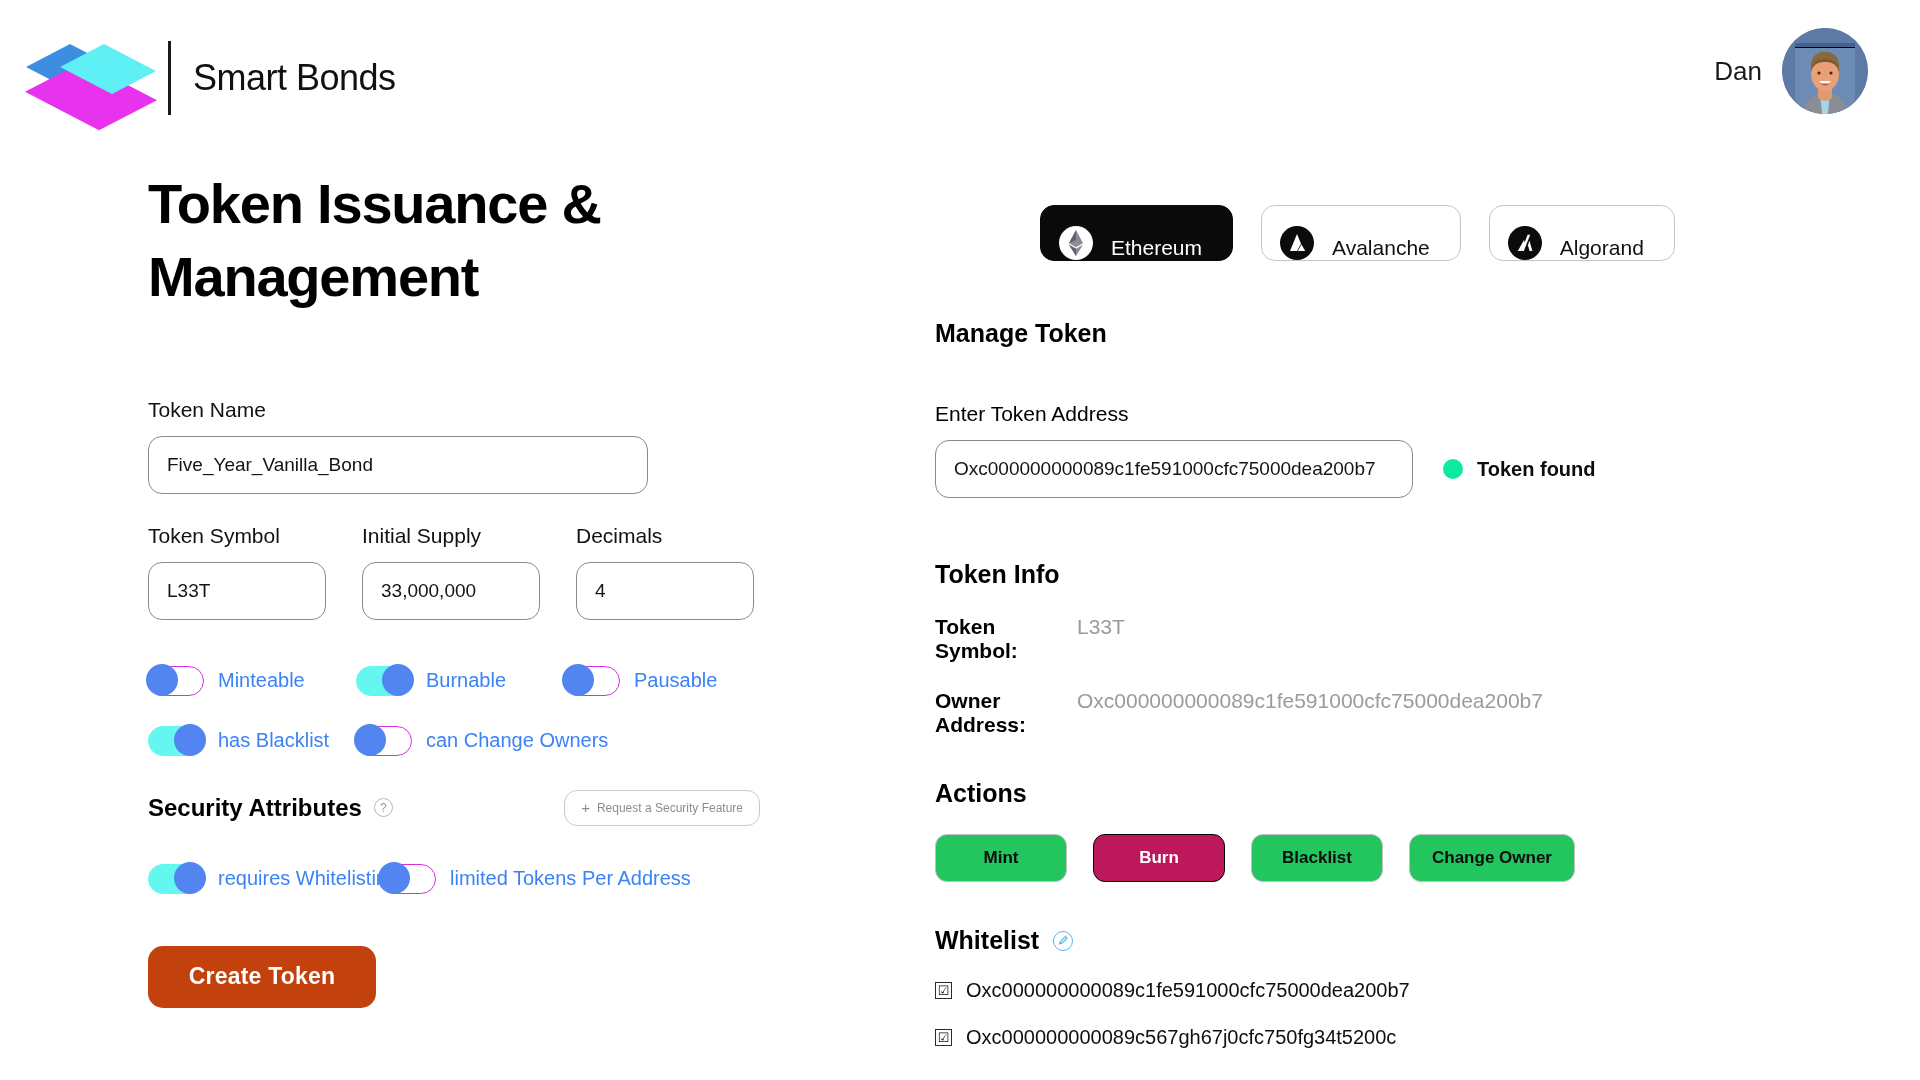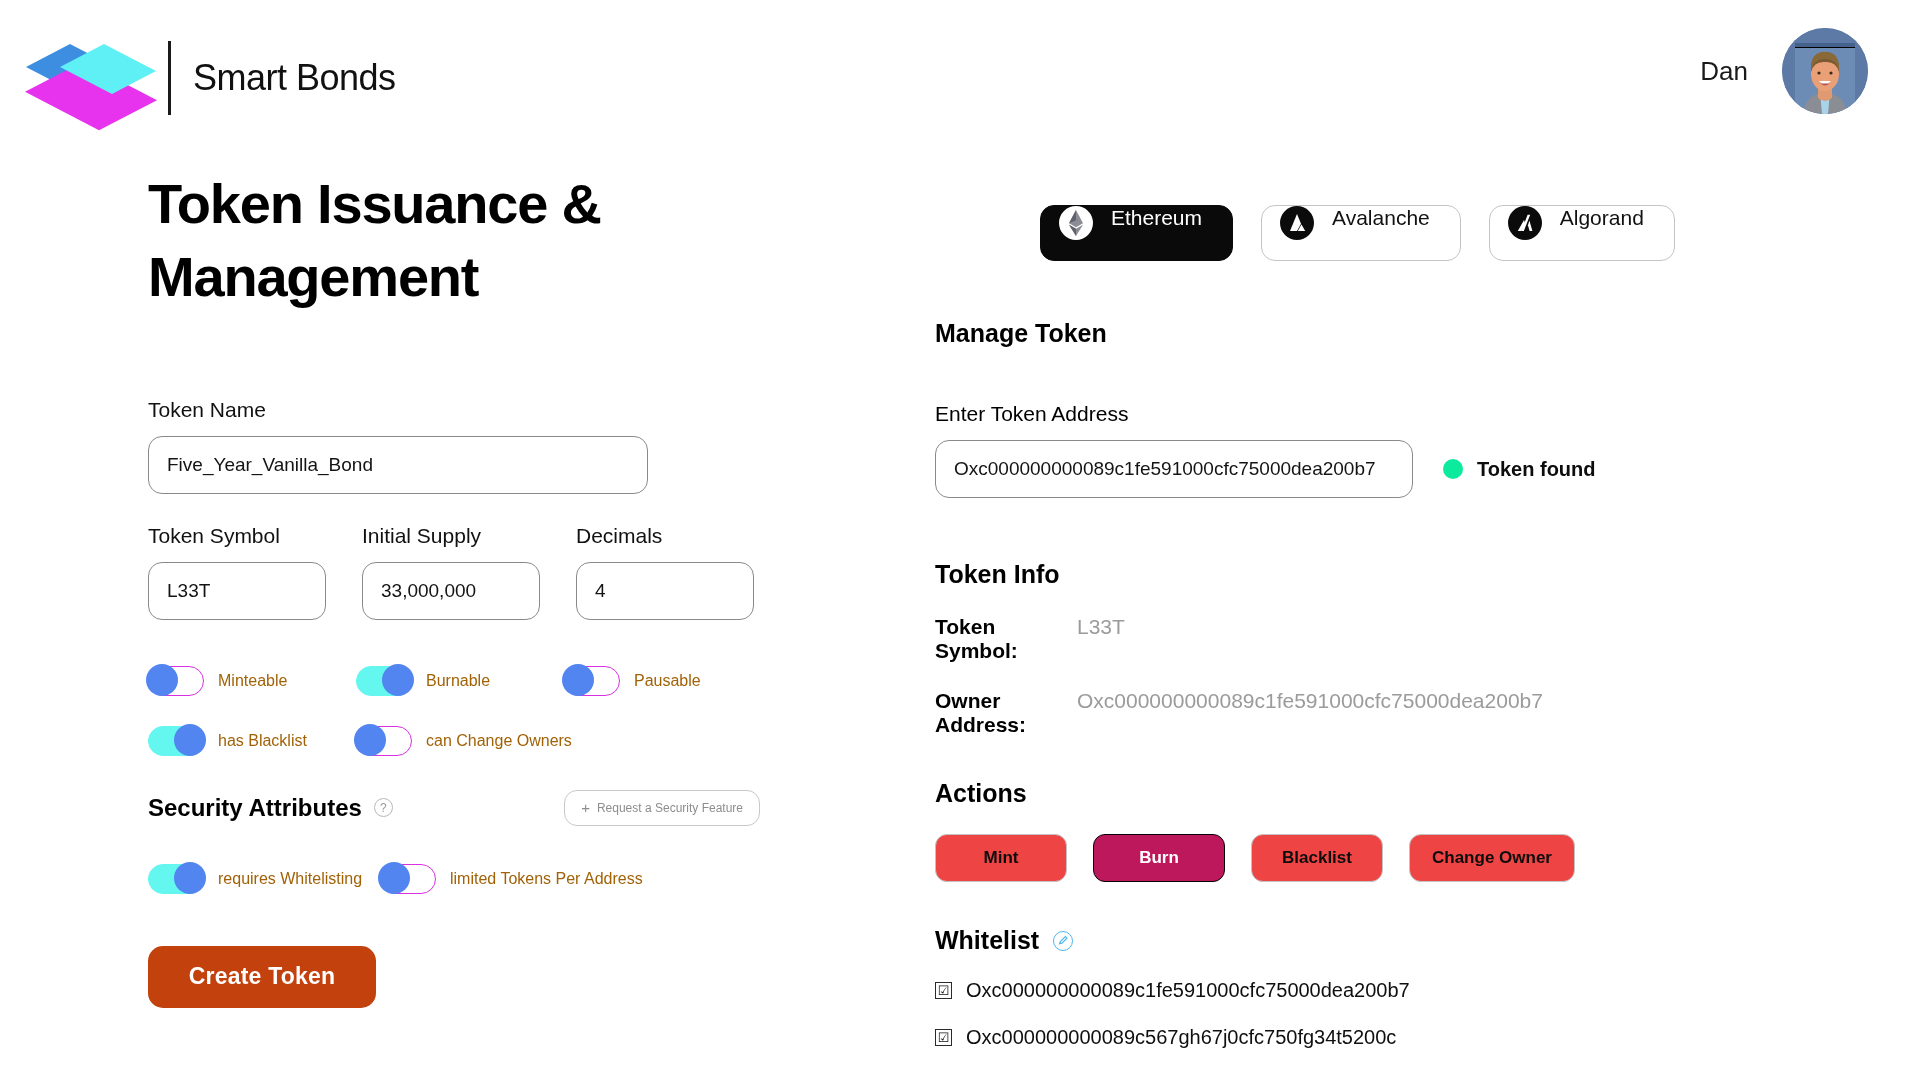--- a/index.html
+++ b/index.html
@@ -76,21 +76,21 @@
     color: #111111;
     white-space: nowrap;
   }
 
   .user-area {
     position: absolute;
     right: 52px;
     top: 28px;
     display: flex;
     align-items: center;
-    gap: 34px;
+    gap: 20px;
   }
 
   .user-name {
     font-size: 26px;
     font-weight: 400;
     color: #1a1a1a;
   }
 
   .avatar {
     width: 86px;
@@ -186,22 +186,22 @@
     width: 32px;
     height: 32px;
     border-radius: 50%;
     background: #5285ef;
     top: -2.5px;
   }
   .switch.off .knob { left: -3px; }
   .switch.on  .knob { right: -3px; }
 
   .toggle-label {
-    font-size: 16px;
-    color: #a16207;
+    font-size: 20px;
+    color: #3b82f6;
     white-space: nowrap;
   }
 
   
   .sec-head {
     display: flex;
     align-items: center;
     margin-top: 34px;
     width: 612px;
   }
@@ -261,21 +261,21 @@
   }
 
   .network-row {
     display: flex;
     gap: 28px;
     margin-left: 105px;
   }
 
   .chip {
     display: flex;
-    align-items: flex-start;
+    align-items: flex-end;
     gap: 18px;
     height: 56px;
     padding: 0 30px 0 18px;
     border-radius: 14px;
     border: 1.3px solid #c4c4c4;
     background: #ffffff;
     font-size: 21px;
     color: #111111;
     cursor: pointer;
     white-space: nowrap;
@@ -334,21 +334,21 @@
     display: flex;
     gap: 26px;
     margin-top: 26px;
   }
   .action-btn {
     min-width: 132px;
     height: 48px;
     padding: 0 22px;
     border-radius: 12px;
     border: 1.2px solid #c2c2c2;
-    background: #ef4444;
+    background: #22c55e;
     color: #0d0d0d;
     font-size: 17px;
     font-weight: 700;
     font-family: "Liberation Sans", sans-serif;
     cursor: pointer;
     white-space: nowrap;
   }
   .action-btn.active {
     background: #be185d;
     border-color: #050505;

